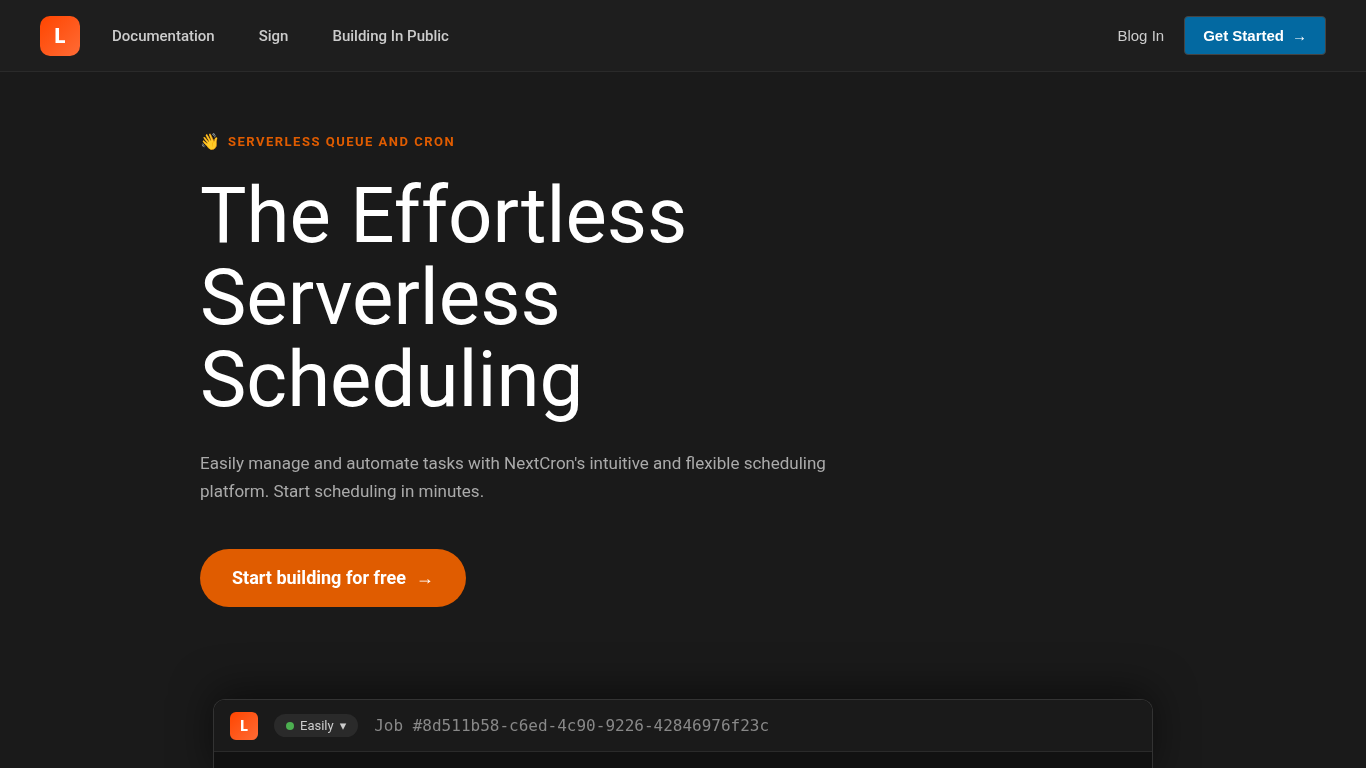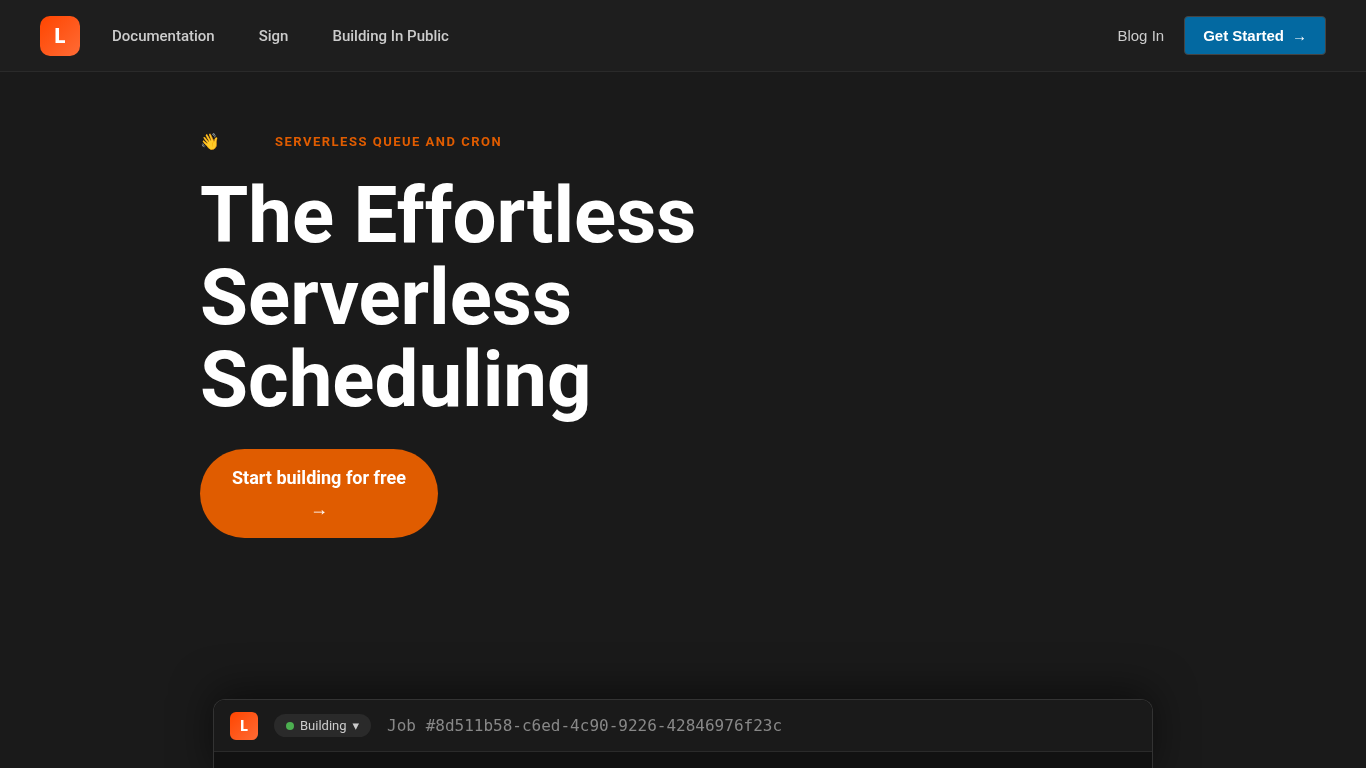--- a/index.html
+++ b/index.html
@@ -102,26 +102,25 @@
       gap: 8px;
       margin-bottom: 24px;
     }
 
     .badge-text {
       color: #e05c00;
       font-size: 13px;
       font-weight: 700;
       letter-spacing: 1.5px;
       text-transform: uppercase;
-      margin-left: 47px;
     }
 
     .hero-title {
       font-size: 78px;
-      font-weight: 700;
+      font-weight: 400;
       line-height: 1.05;
       color: #ffffff;
       margin-bottom: 28px;
       max-width: 700px;
     }
 
     .hero-subtitle {
       font-size: 17px;
       color: #aaaaaa;
       line-height: 1.65;
@@ -135,21 +134,20 @@
       gap: 10px;
       background-color: #e05c00;
       color: #ffffff;
       border: none;
       border-radius: 50px;
       padding: 18px 32px;
       font-size: 18px;
       font-weight: 700;
       cursor: pointer;
       text-decoration: none;
-      flex-direction: column;
     }
 
     
     .dashboard-preview {
       position: absolute;
       bottom: -10px;
       left: 50%;
       transform: translateX(-50%);
       width: 940px;
       background-color: #111111;
@@ -240,33 +238,34 @@
     <span>👋</span>
     <span class="badge-text">SERVERLESS QUEUE AND CRON</span>
   </div>
 
   <h1 class="hero-title">
     <span>The Effortless</span><br>
     <span>Serverless</span><br>
     <span>Scheduling</span><br>
   </h1>
 
+  <p class="hero-subtitle">Easily manage and automate tasks with NextCron's intuitive and flexible scheduling platform. Start scheduling in minutes.</p>
 
   <a class="cta-button">
     <span>Start building for free</span>
     <span>→</span>
   </a>
 </main>
 
 <div class="dashboard-preview">
   <div class="dashboard-inner">
     <div class="dash-logo">
       <span>L</span>
     </div>
     <div class="dash-badge">
       <span class="dash-badge-dot"></span>
-      <span>Building</span>
+      <span>Easily</span>
       <span>▾</span>
     </div>
     <span class="dash-job-id">Job #8d511b58-c6ed-4c90-9226-42846976f23c</span>
   </div>
   <div class="preview-content"></div>
 </div>
 
 </body></html>

